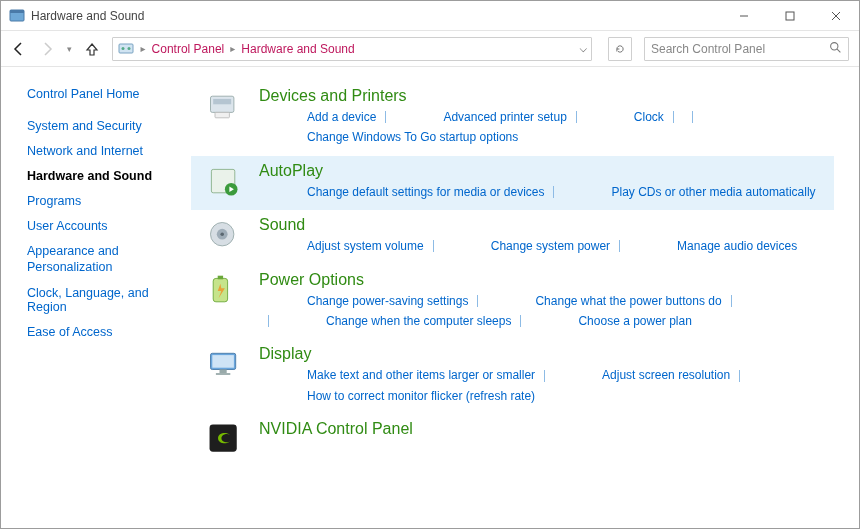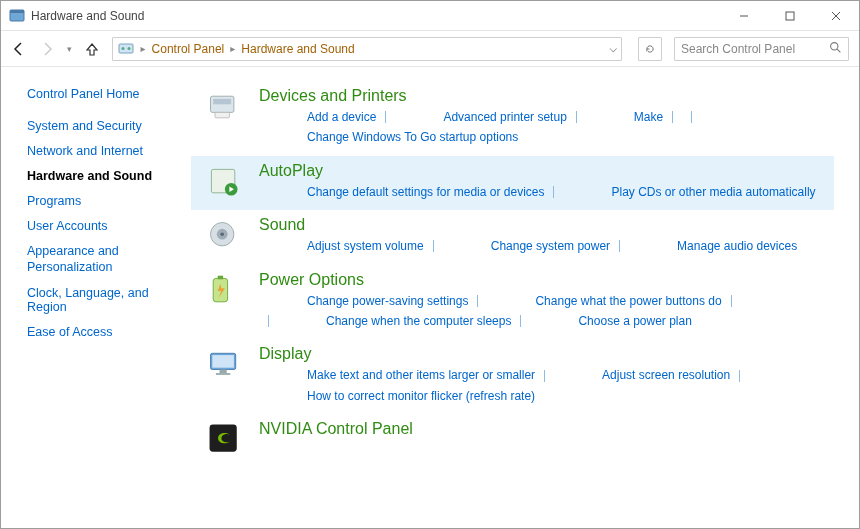--- a/index.html
+++ b/index.html
@@ -38,31 +38,31 @@
   .nav-btn { width:16px; height:16px; display:flex; align-items:center; justify-content:center; color:#333; background:none; border:none; padding:0; }
   .nav-btn.disabled { color:#bbb; }
   .addressbar {
     flex:1; display:flex; align-items:center;
     border:1px solid #cfcfcf; border-radius:1px;
     height:24px; padding:0 4px 0 4px; gap:6px;
     position:relative;
   }
   .addr-icon { width:18px; height:18px; display:flex; align-items:center; justify-content:center; }
   .breadcrumb { display:flex; align-items:center; gap:6px; font-size:12px; color:#222; }
-  .bc-item { color:#a16207; }
+  .bc-item { color:#be185d; }
   .bc-sep { color:#888; font-size:10px; }
   .addr-right { position:absolute; right:4px; display:flex; align-items:center; gap:2px; }
   .addr-right .caret { color:#555; }
   .refresh-btn {
     width:24px; height:24px; display:flex; align-items:center; justify-content:center;
     border:1px solid #cfcfcf; border-radius:1px; margin-left:4px; color:#555;
     background:none;
   }
   .searchbox {
-    width:175px; height:24px; border:1px solid #cfcfcf; border-radius:1px;
+    width:205px; height:24px; border:1px solid #cfcfcf; border-radius:1px;
     display:flex; align-items:center; padding:0 6px; color:#777;
     justify-content:space-between;
   }
   .searchbox span.placeholder { color:#888; }
   .searchbox .search-icon { color:#666; }
 
   
   .body { display:flex; height:calc(100% - 66px); }
   .sidebar {
     width:190px; padding:20px 12px 12px 26px;
@@ -205,21 +205,21 @@
             <rect x="10" y="26" width="16" height="6" rx="1" fill="#f0f0f0" stroke="#bbb"></rect>
           </svg>
       </div>
       <div class="cat-body">
         <a class="cat-title">Devices and Printers</a>
         <div class="cat-links">
           <a class="cat-link">Add a device</a>
             <span class="cat-sep"></span>
           <a class="cat-link">Advanced printer setup</a>
             <span class="cat-sep"></span>
-          <a class="cat-link">Make</a>
+          <a class="cat-link">Clock</a>
             <span class="cat-sep"></span>
             <span class="cat-sep"></span>
           <span style="flex-basis:100%;height:0;"></span>
           <a class="cat-link">Change Windows To Go startup options</a>
         </div>
       </div>
     </div>
 
     <div class="cat highlight">
       <div class="cat-icon">

